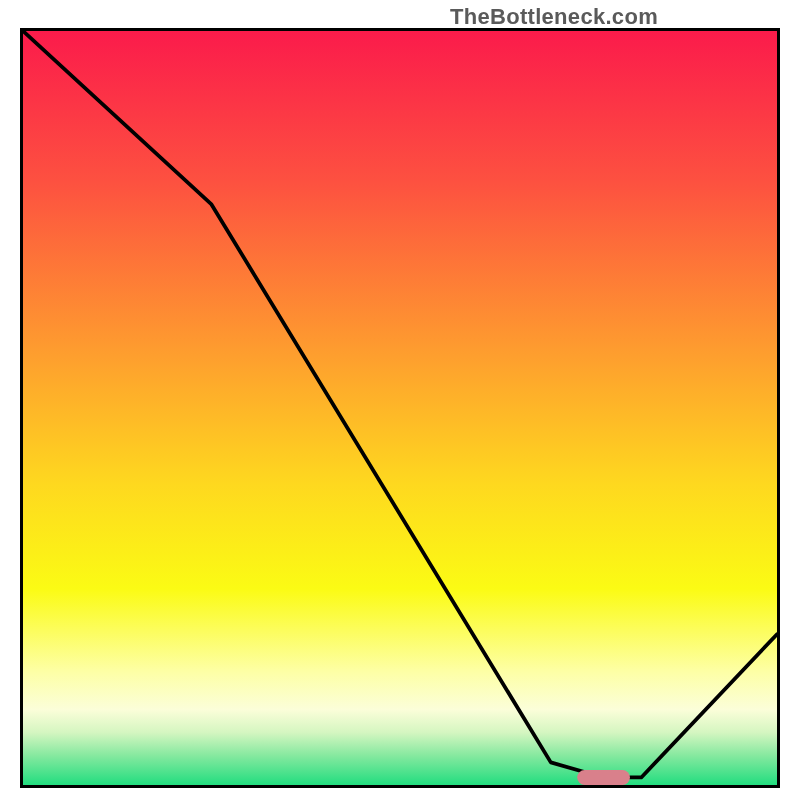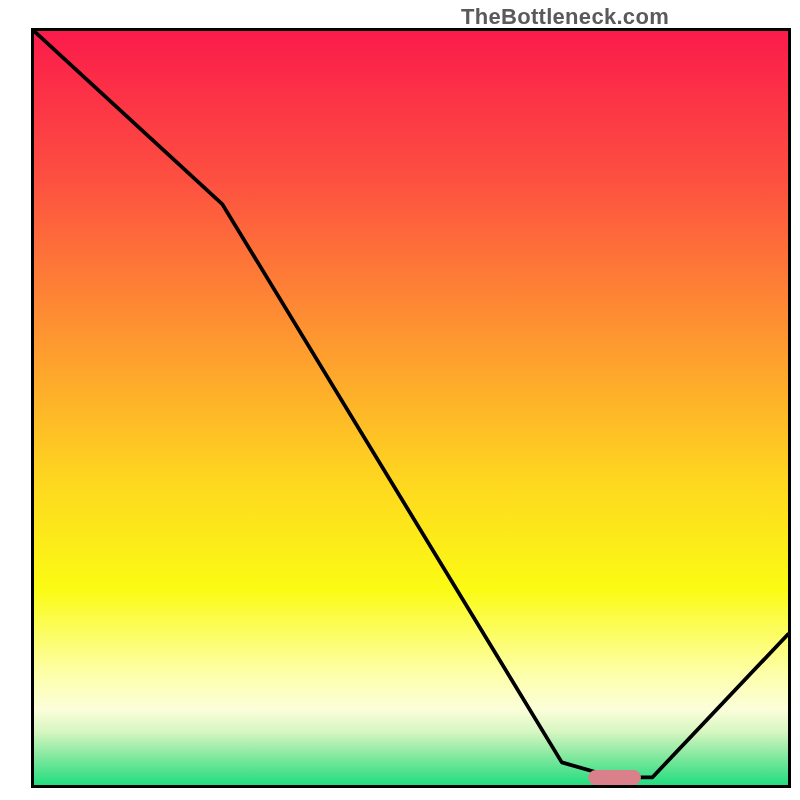--- a/index.html
+++ b/index.html
@@ -8,21 +8,20 @@
     width: 800px;
     height: 800px;
     background: #ffffff;
     font-family: Arial, Helvetica, sans-serif;
     overflow: hidden;
   }
   .wrap {
     position: relative;
     width: 670px;
     height: 800px;
-    margin-left: 11px;
   }
   .watermark {
     position: absolute;
     top: 4px;
     right: 12px;
     font-size: 22px;
     font-weight: 600;
     color: #5a5a5a;
     letter-spacing: 0.3px;
     z-index: 4;

